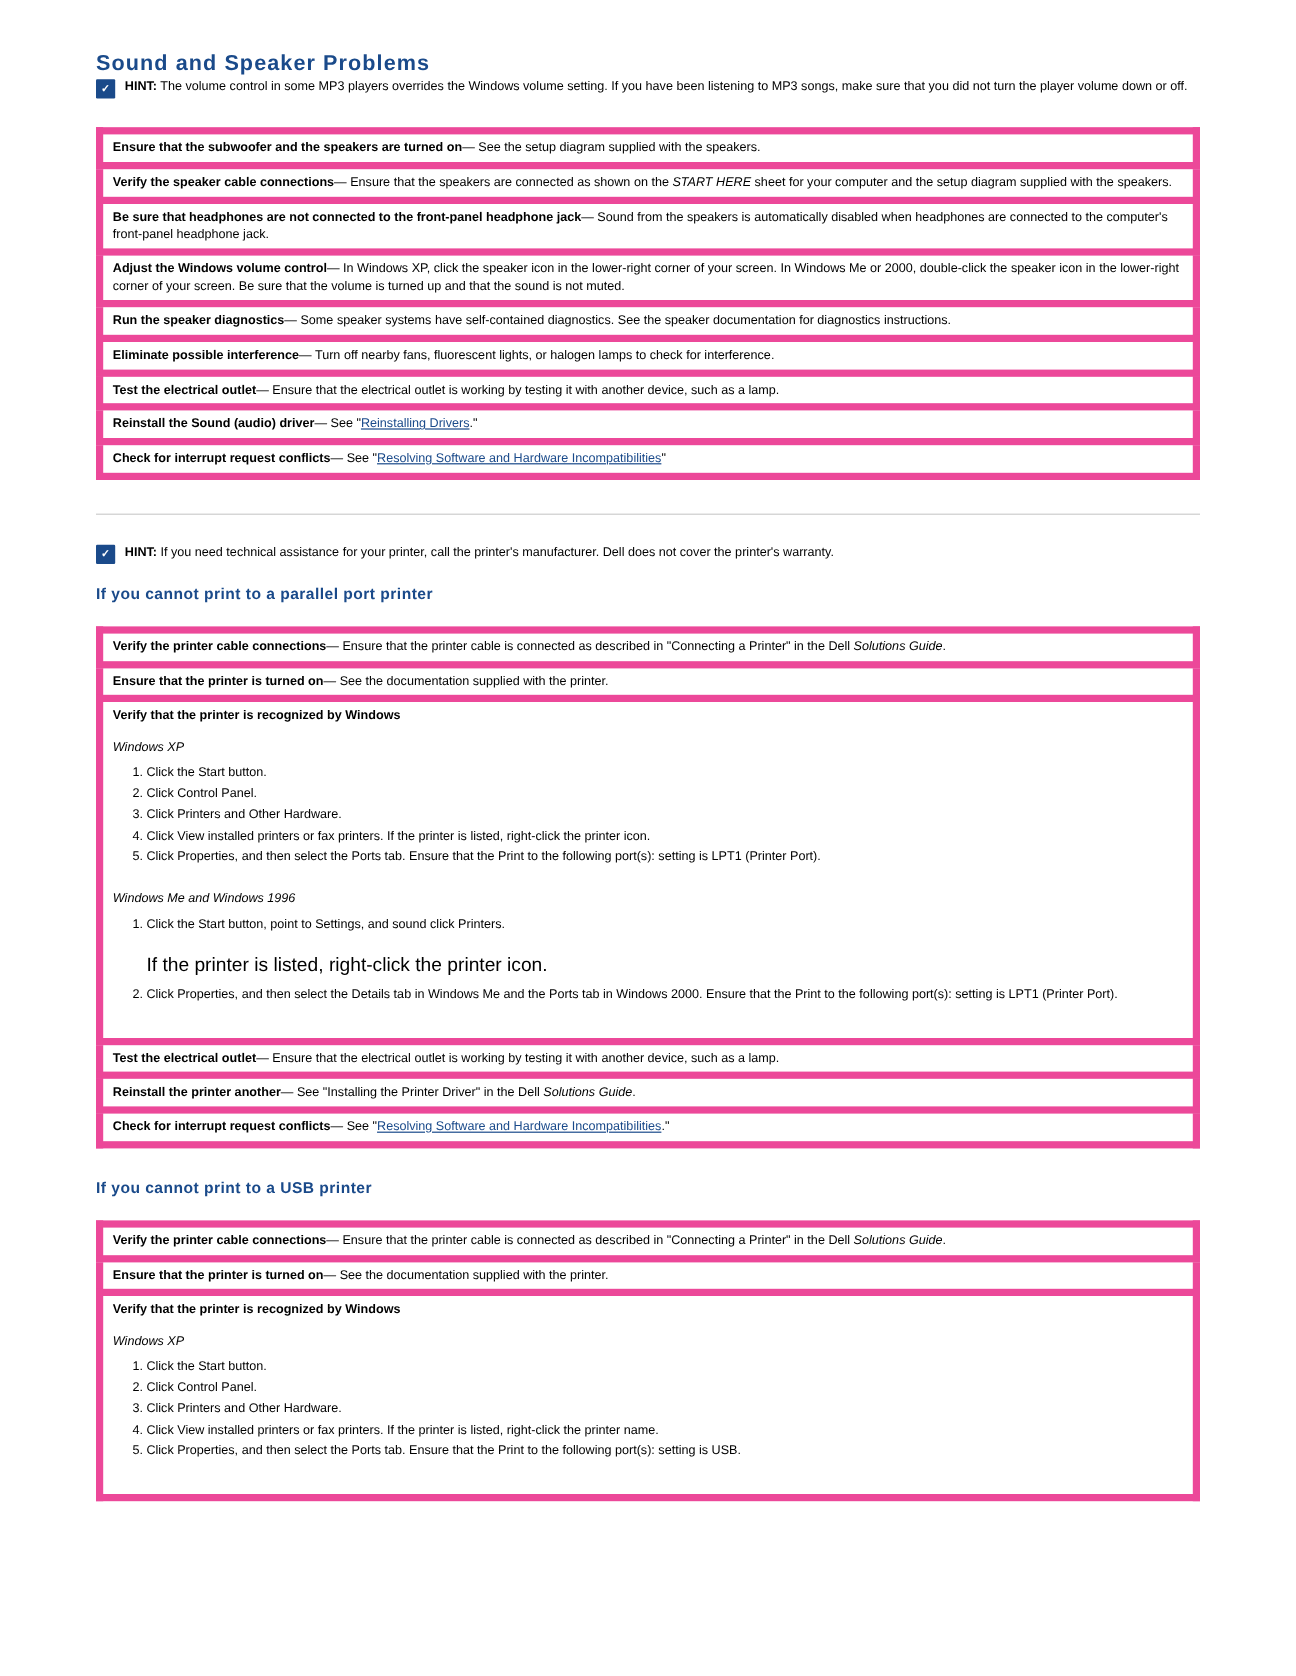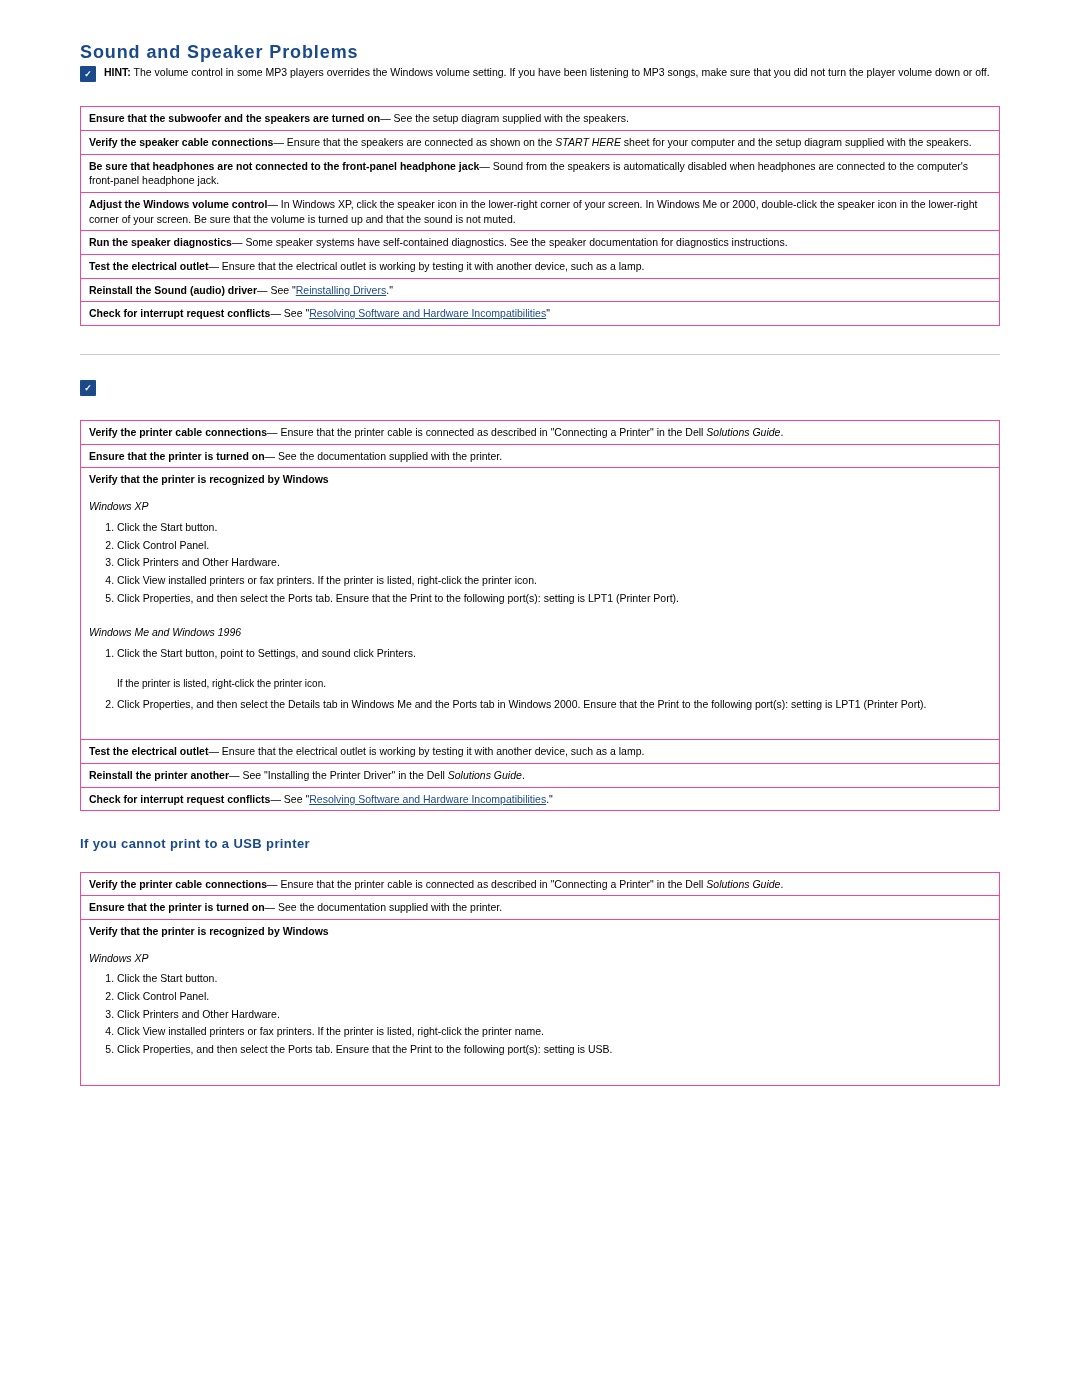--- a/index.html
+++ b/index.html
@@ -64,21 +64,21 @@
     .hint-text strong {
       font-weight: bold;
     }
     .checklist-table {
       width: 100%;
       border-collapse: collapse;
       margin-bottom: 24px;
       font-size: 10.5px;
     }
     .checklist-table td {
-      border: 1px solid #ec4899;
+      border: 6px solid #ec4899;
       padding: 4px 8px;
       line-height: 1.4;
       vertical-align: top;
     }
     .checklist-table td a {
       color: #1a4a8a;
       text-decoration: underline;
     }
     .checklist-table td em {
       font-style: italic;
@@ -90,21 +90,21 @@
       margin-bottom: 28px;
     }
     .subsection {
       margin-bottom: 20px;
     }
     .inner-section {
       margin-bottom: 8px;
     }
     .inner-section p {
       margin-bottom: 6px;
-      font-size: 10px;
+      font-size: 16px;
     }
     .inner-section ol {
       margin-left: 28px;
       margin-bottom: 8px;
     }
     .inner-section ol li {
       margin-bottom: 3px;
       font-size: 10.5px;
     }
     .inner-section .os-label {
@@ -147,41 +147,49 @@
       <tr>
         <td><strong>Be sure that headphones are not connected to the front-panel headphone jack</strong>— Sound from the speakers is automatically disabled when headphones are connected to the computer's front-panel headphone jack.</td>
       </tr>
       <tr>
         <td><strong>Adjust the Windows volume control</strong>— In Windows XP, click the speaker icon in the lower-right corner of your screen. In Windows Me or 2000, double-click the speaker icon in the lower-right corner of your screen. Be sure that the volume is turned up and that the sound is not muted.</td>
       </tr>
       <tr>
         <td><strong>Run the speaker diagnostics</strong>— Some speaker systems have self-contained diagnostics. See the speaker documentation for diagnostics instructions.</td>
       </tr>
       <tr>
+        <td><strong>Eliminate possible interference</strong>— Turn off nearby fans, fluorescent lights, or halogen lamps to check for interference.</td>
+      </tr>
+      <tr>
         <td><strong>Test the electrical outlet</strong>— Ensure that the electrical outlet is working by testing it with another device, such as a lamp.</td>
       </tr>
       <tr>
         <td><strong>Reinstall the Sound (audio) driver</strong>— See "<a href="#">Reinstalling Drivers</a>."</td>
       </tr>
       <tr>
         <td><strong>Check for interrupt request conflicts</strong>— See "<a href="#">Resolving Software and Hardware Incompatibilities</a>"</td>
       </tr>
     </tbody>
   </table>
 </div>
 
 <hr class="section-divider">
 
 <div class="section">
 
   <div class="hint-box">
     <div class="hint-icon">✓</div>
+    <div class="hint-text">
+      <strong>HINT:</strong>
+      <span>If you need technical assistance for your printer, call the printer's manufacturer. Dell does not cover the printer's warranty.</span>
+    </div>
   </div>
 
   <div class="subsection">
+    <h3 class="subsection-title">If you cannot print to a parallel port printer</h3>
 
     <div class="spacer-sm"></div>
 
     <table class="checklist-table">
       <tbody>
         <tr>
           <td><strong>Verify the printer cable connections</strong>— Ensure that the printer cable is connected as described in "Connecting a Printer" in the Dell <em>Solutions Guide</em>.</td>
         </tr>
         <tr>
           <td><strong>Ensure that the printer is turned on</strong>— See the documentation supplied with the printer.</td>

